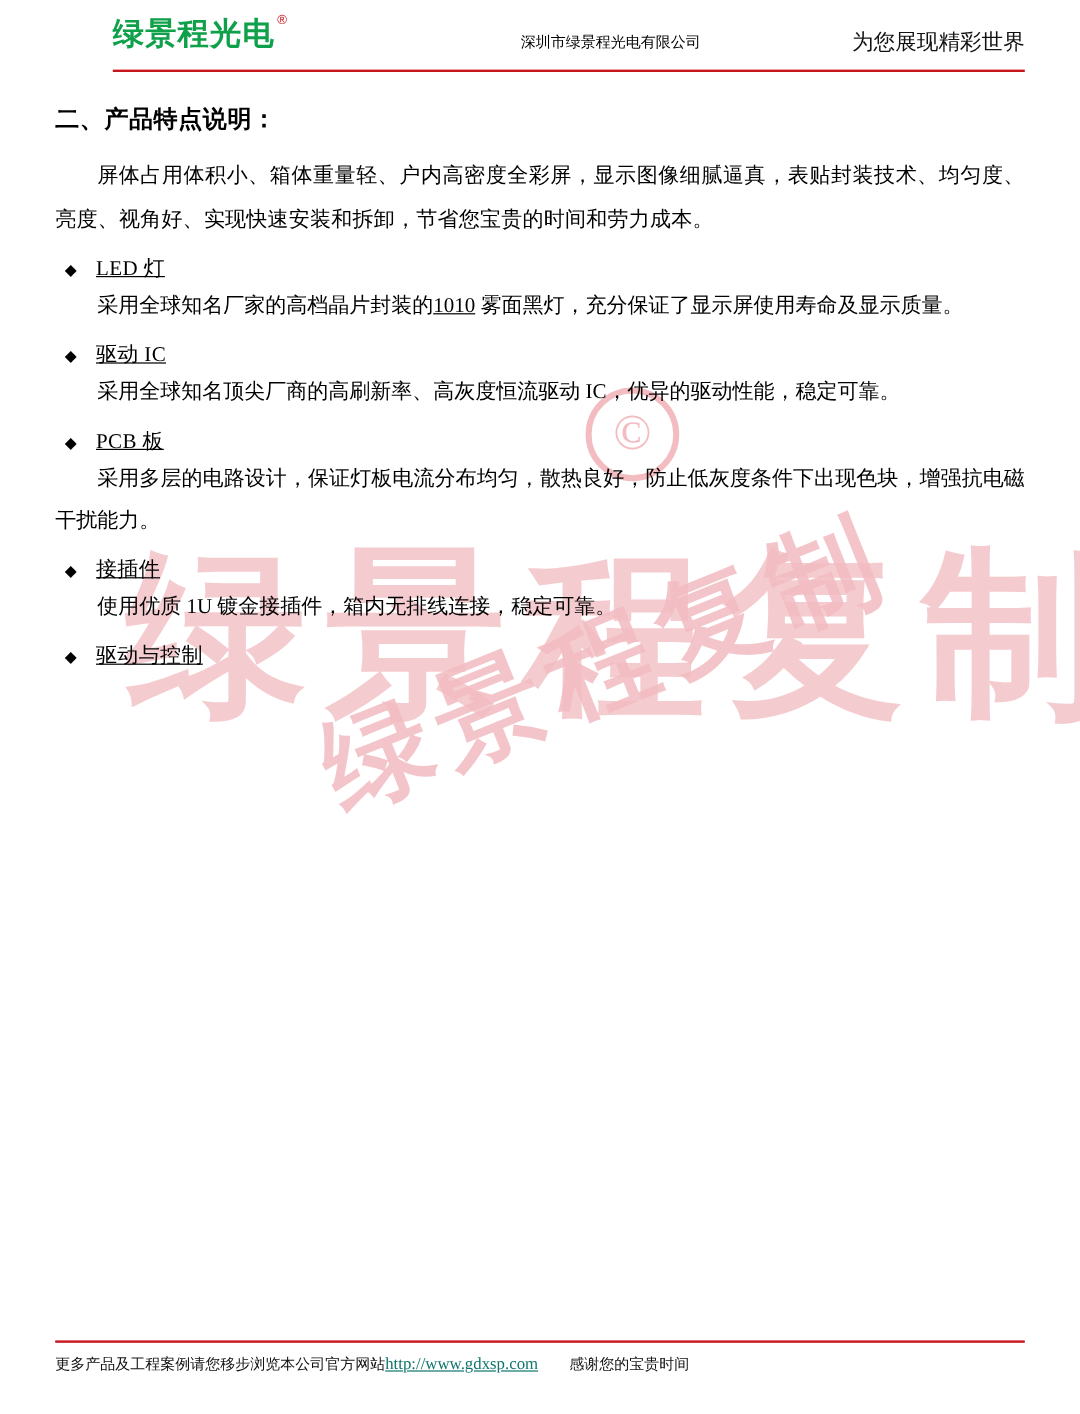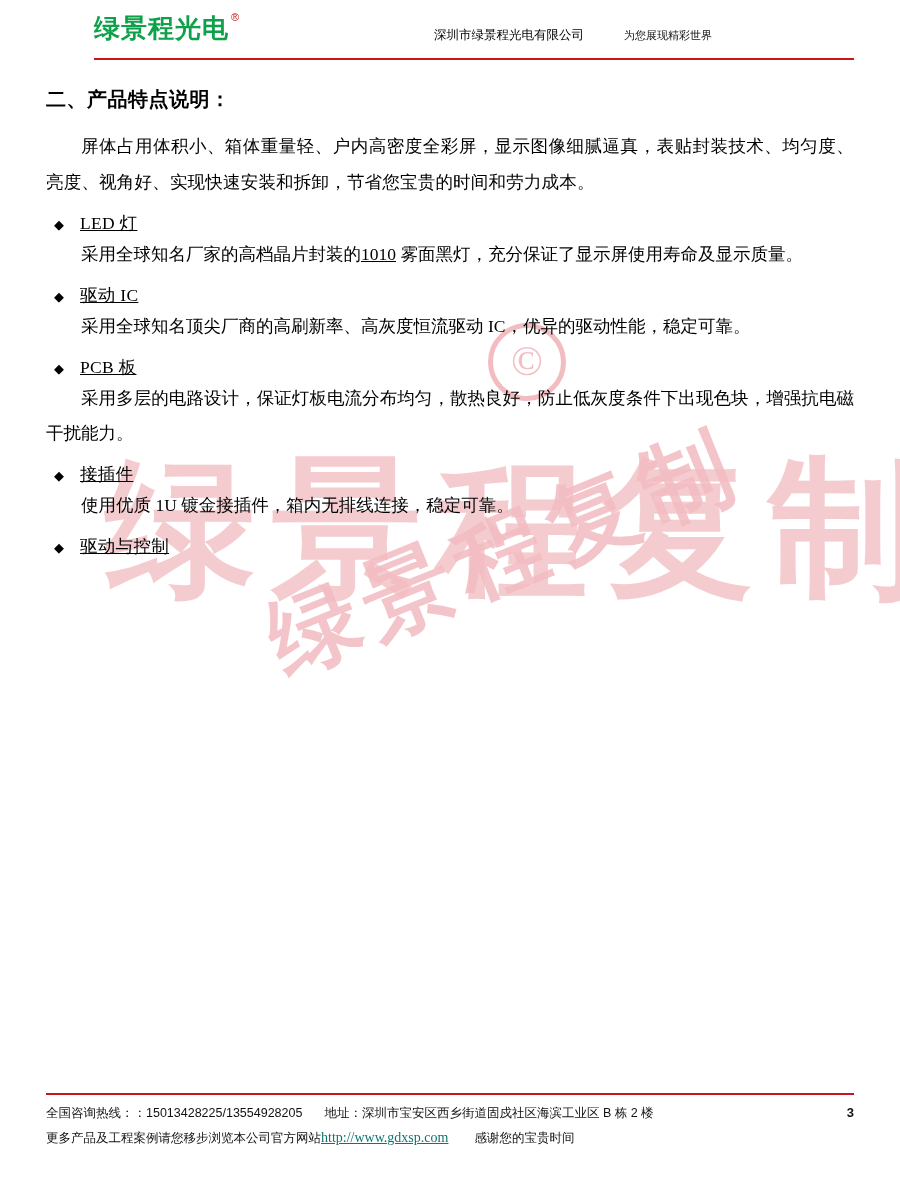--- a/index.html
+++ b/index.html
@@ -108,23 +108,23 @@
     flex: 1;
     text-align: center;
     font-family: "Liberation Sans", sans-serif;
     font-size: 12.5px;
     color: #000000;
     padding-top: 14px;
   }
   .header-right {
     width: 230px;
     flex: none;
-    text-align: left;
-    font-family: "Liberation Sans", sans-serif;
-    font-size: 11px;
+    text-align: right;
+    font-family: "Liberation Sans", sans-serif;
+    font-size: 18px;
     color: #111;
     padding-top: 14px;
   }
 
   
   .content {
     position: relative;
     z-index: 2;
     padding-top: 26px;
   }
@@ -262,27 +262,19 @@
 
     <div class="bullet-row">
       <span class="bullet-mark">◆</span>
       <span class="bullet-label">驱动与控制</span>
     </div>
 
   </div>
 
   <div class="footer">
     <div class="footer-line">
-      <span class="footer-seg">全国咨询热线：：</span>
-      <span class="footer-seg">15013428225/13554928205</span>
-      <span class="footer-gap"></span>
-      <span class="footer-seg">地址：</span>
-      <span class="footer-seg">深圳市宝安区西乡街道固戍社区海滨工业区 B 栋 2 楼</span>
-      <span class="footer-pagenum">3</span>
-    </div>
-    <div class="footer-line">
       <span class="footer-seg">更多产品及工程案例请您移步浏览本公司官方网站</span>
       <a class="footer-url" href="#">http://www.gdxsp.com</a>
       <span class="footer-seg footer-thanks">感谢您的宝贵时间</span>
     </div>
   </div>
 
 </div>
 
 </body></html>

